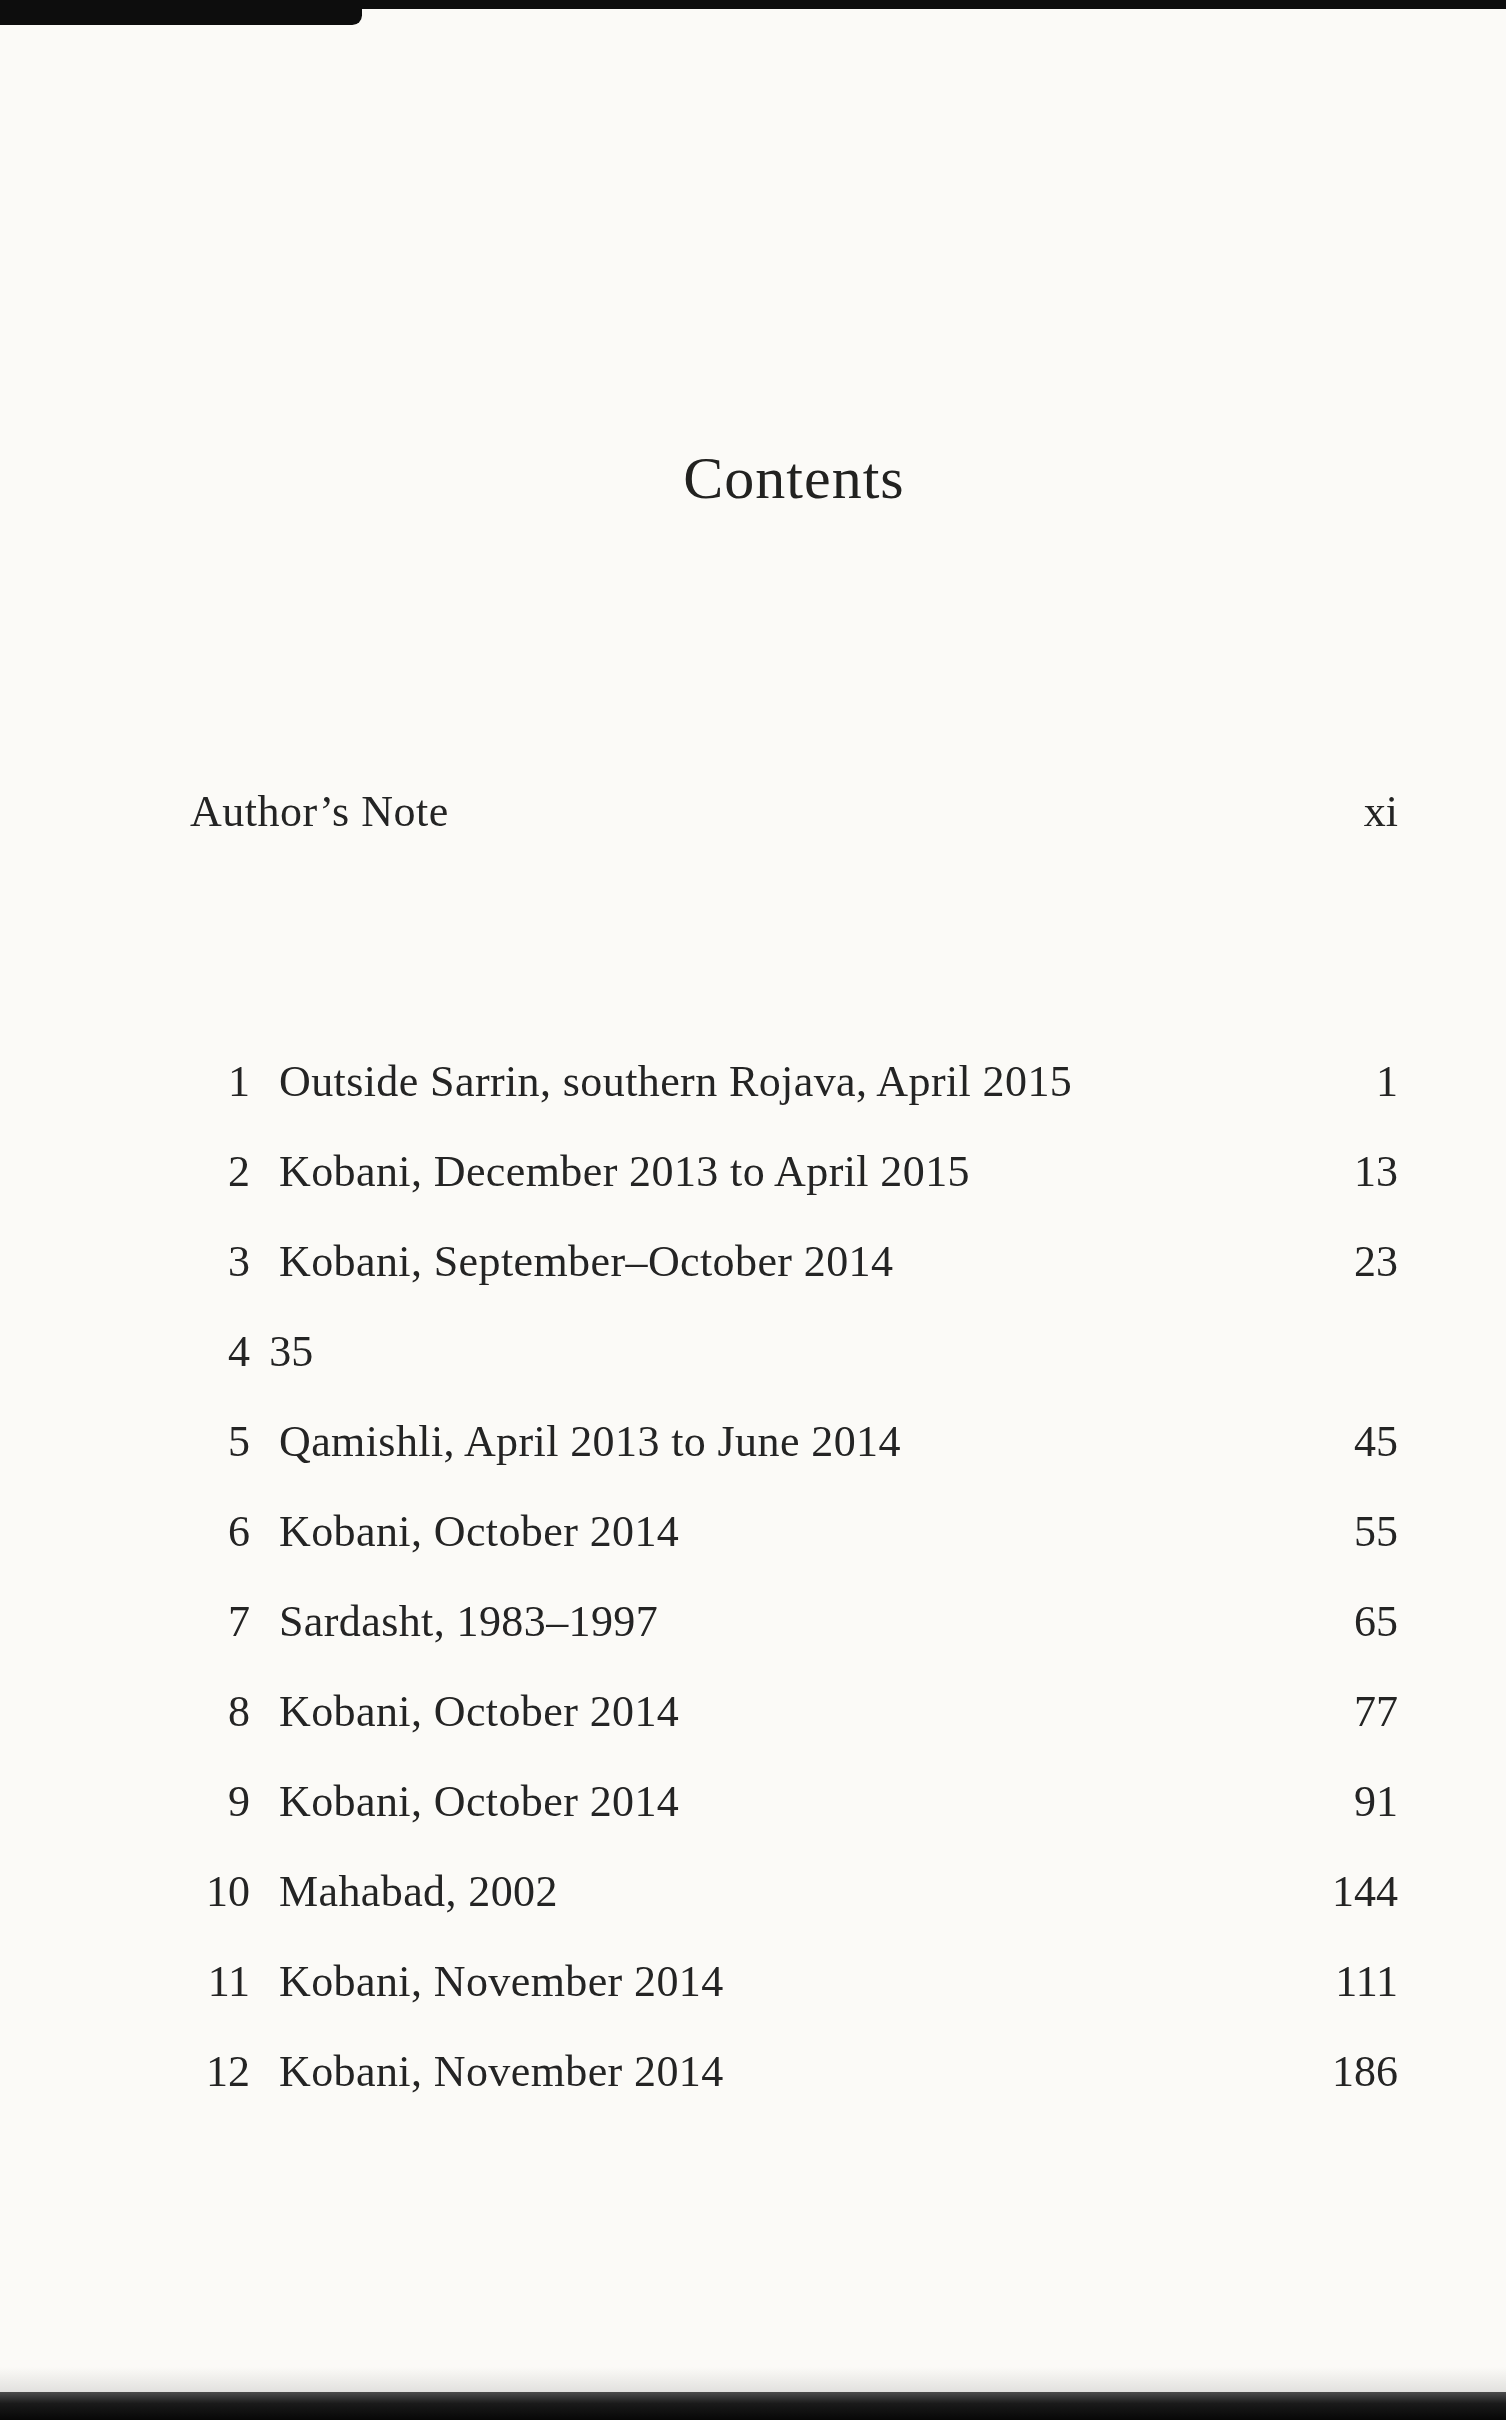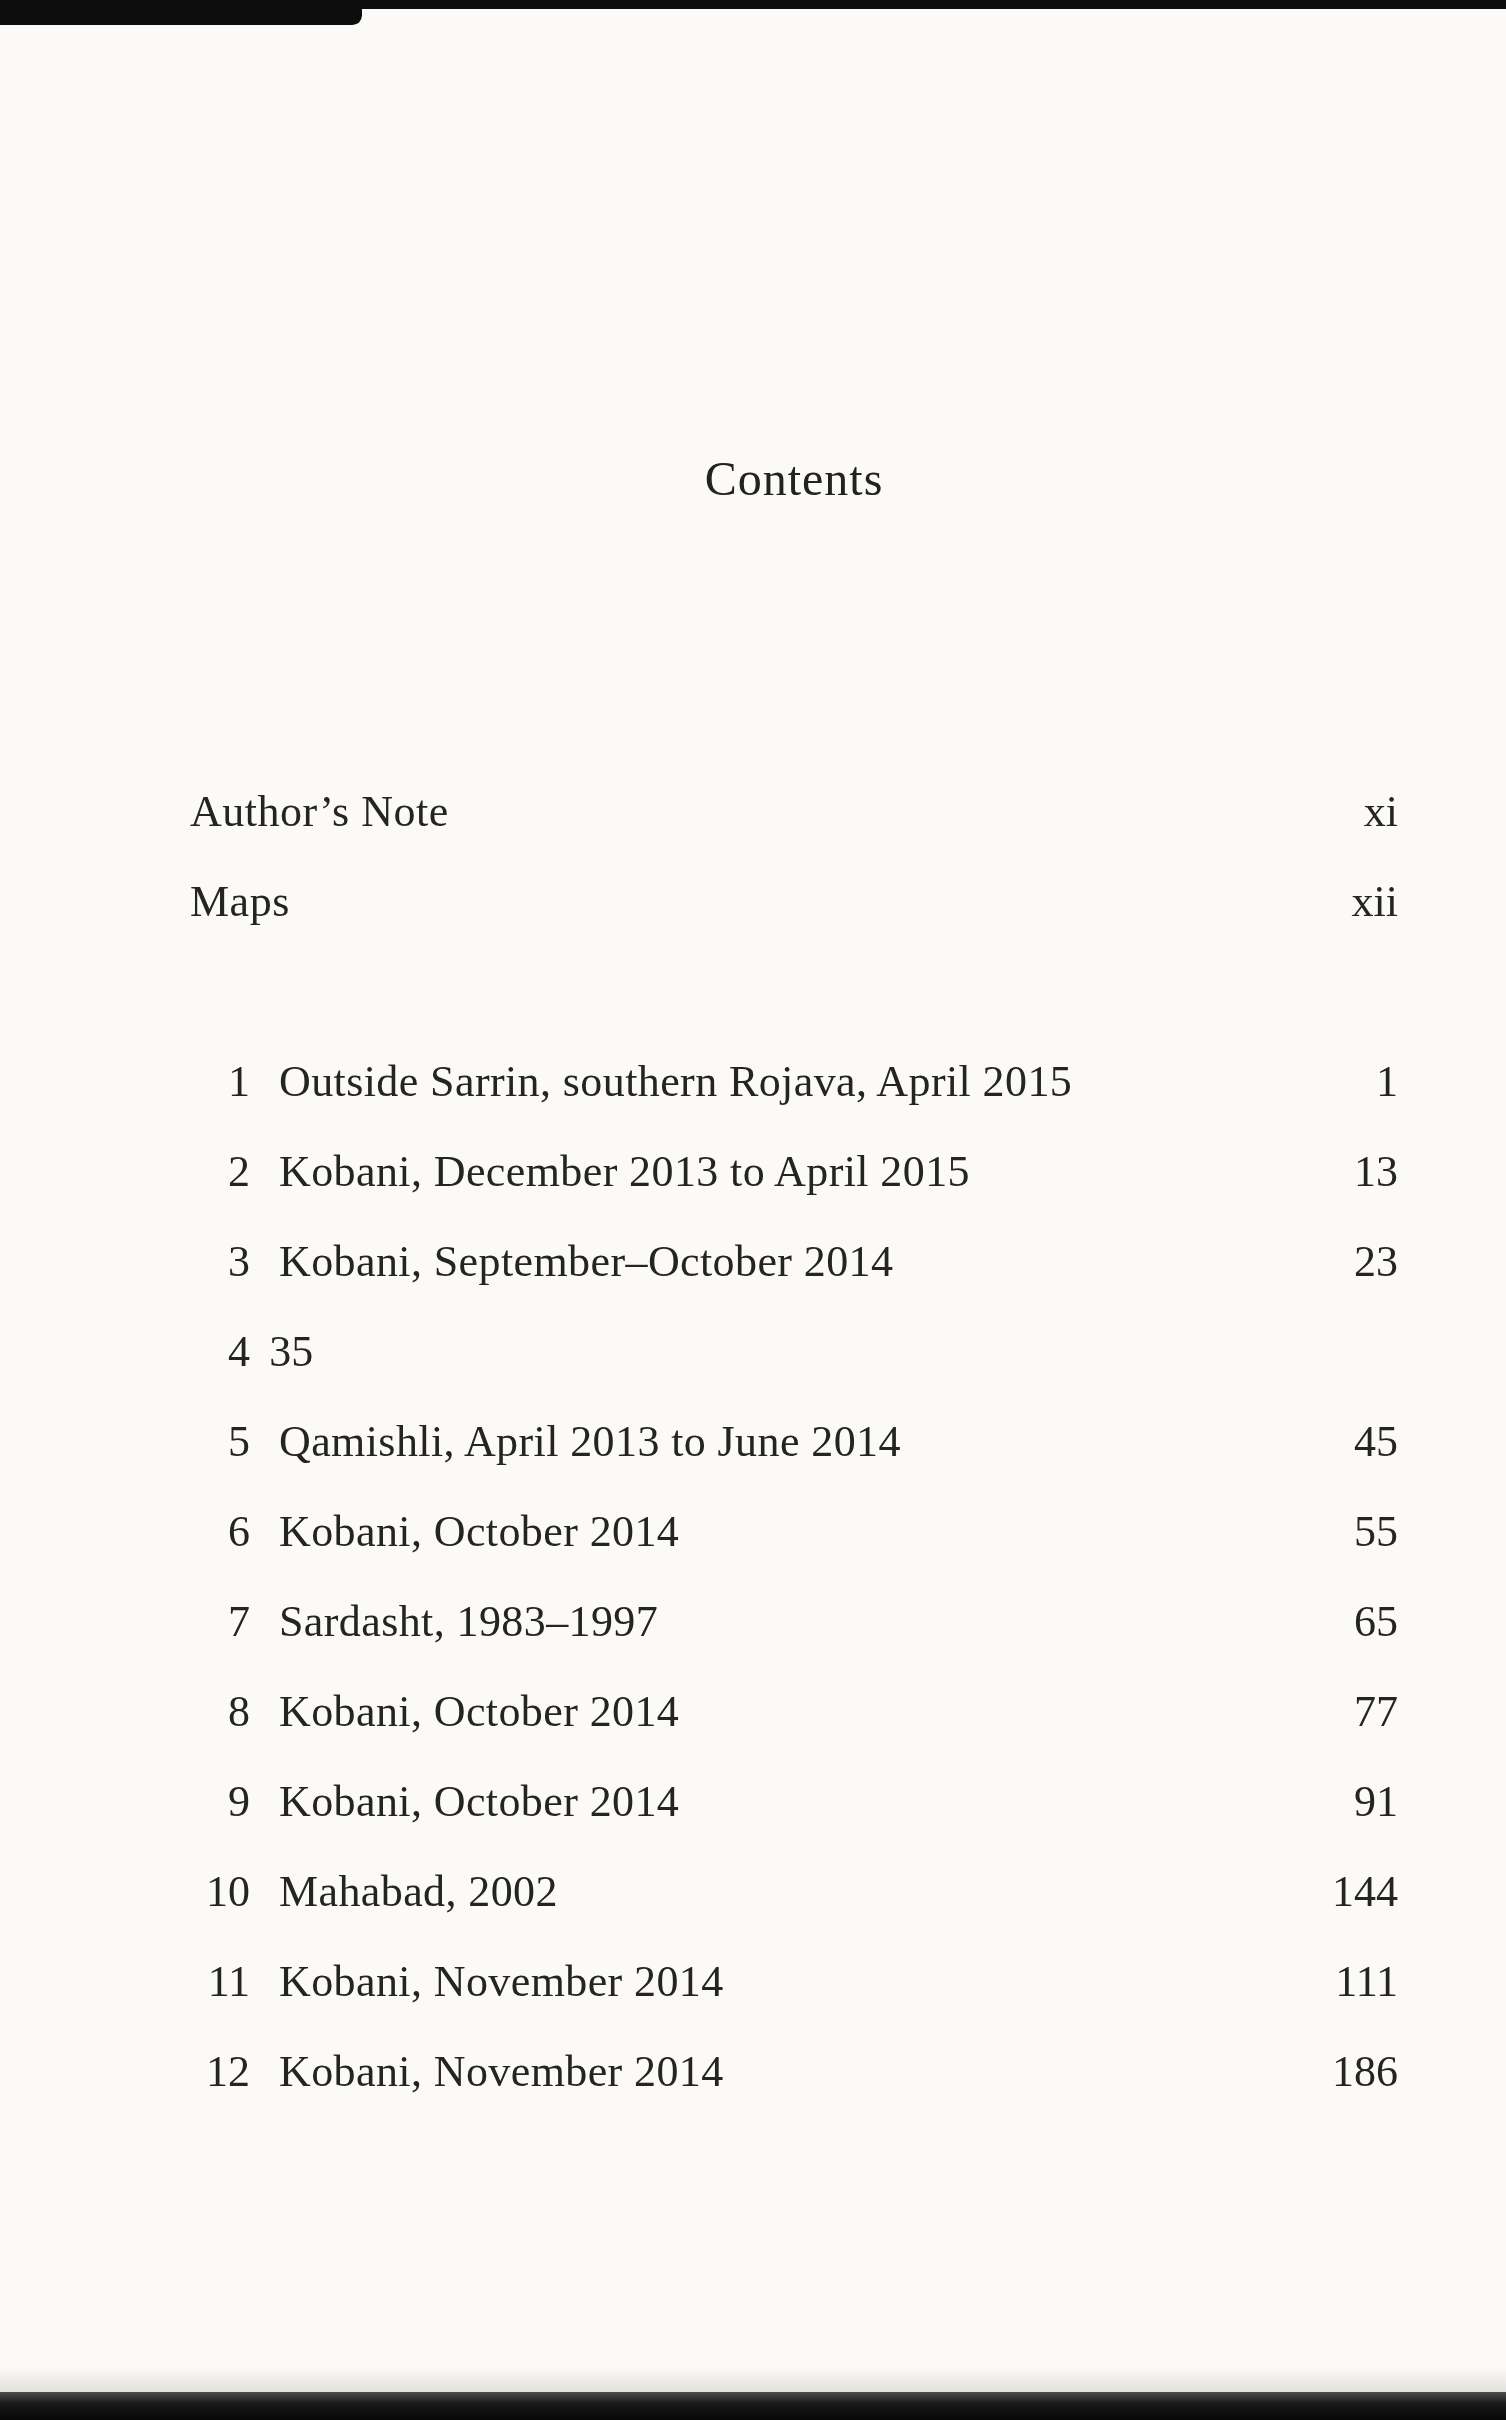--- a/index.html
+++ b/index.html
@@ -47,21 +47,21 @@
     background: linear-gradient(to bottom, rgba(0,0,0,0), rgba(0,0,0,0.10));
   }
 
   
   .page-title {
     position: absolute;
     top: 439px;
     left: 190px;
     right: 108px;
     text-align: center;
-    font-size: 48px;
+    font-size: 60px;
     line-height: 79px;
     letter-spacing: 1px;
     color: #222220;
   }
 
   
   .front-matter {
     position: absolute;
     top: 790px;
     left: 190px;
@@ -122,24 +122,20 @@
   <div class="top-edge-thin"></div>
   <div class="top-edge-thick"></div>
 
   <div class="page-title">Contents</div>
 
   <div class="front-matter">
     <div class="fm-row">
       <span class="fm-label">Author’s Note</span>
       <span class="fm-page">xi</span>
     </div>
-    <div class="fm-row">
-      <span class="fm-label">Maps</span>
-      <span class="fm-page">xii</span>
-    </div>
   </div>
 
   <div class="chapters">
 
     <div class="toc-row">
       <span class="ch-num">1</span>
       <span class="ch-titles"><span class="t1">Outside Sarrin, southern Rojava, April 2015</span></span>
       <span class="ch-page">1</span>
     </div>
 

